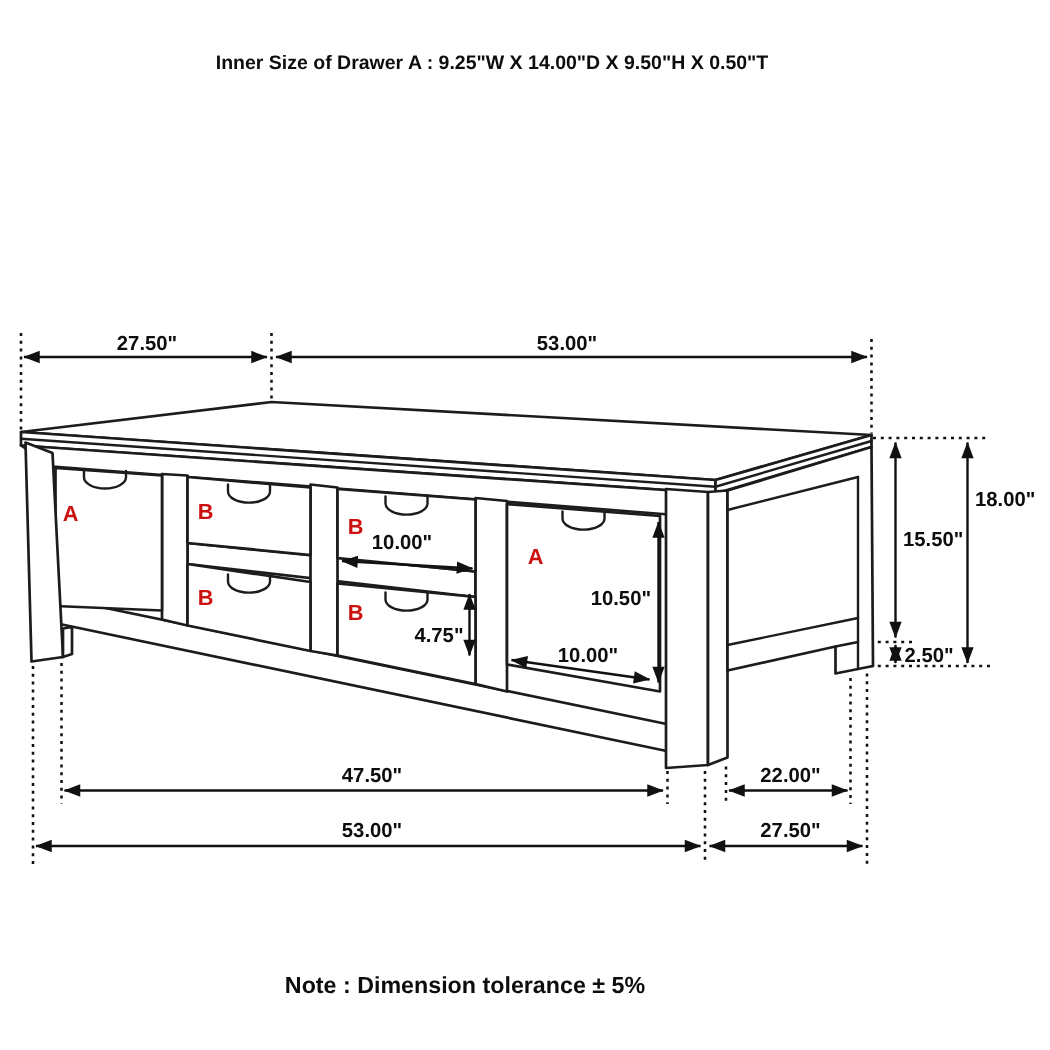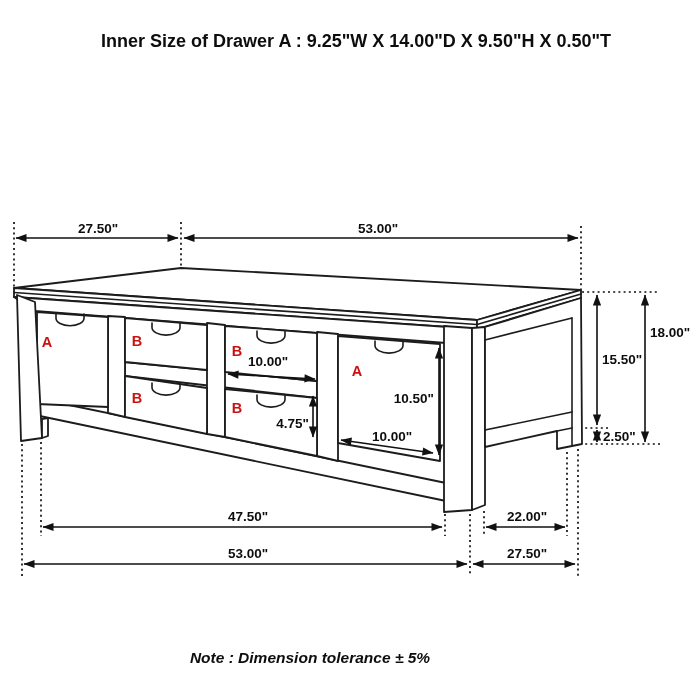--- a/index.html
+++ b/index.html
@@ -1,22 +1,22 @@
 <!DOCTYPE html>
 <html><head>
 <meta charset="utf-8">
 <style>
   html,body{margin:0;padding:0;}
   body{width:700px;height:700px;background:#ffffff;position:relative;overflow:hidden;
        font-family:"Liberation Sans", sans-serif;}
   .hdr{position:absolute;left:328px;top:31px;transform:translateX(-50%);
-       white-space:nowrap;font-size:18px;font-weight:bold;
-       color:#0d0d0d;line-height:21px;margin-left:28px;}
+       white-space:nowrap;font-size:13px;font-weight:bold;
+       color:#0d0d0d;line-height:21px;}
   .ftr{position:absolute;left:310px;top:649px;transform:translateX(-50%);
-       white-space:nowrap;font-size:15.5px;font-weight:bold;color:#0d0d0d;font-style:italic;}
+       white-space:nowrap;font-size:15.5px;font-weight:bold;color:#0d0d0d;}
   svg{position:absolute;left:0;top:0;}
   .furn{stroke:#1c1c1c;stroke-width:1.8;fill:#ffffff;stroke-linejoin:round;stroke-linecap:round;}
   .furn-line{stroke:#1c1c1c;stroke-width:1.6;fill:none;stroke-linecap:round;}
   .dim{stroke:#111111;stroke-width:1.6;fill:none;}
   .dot{stroke:#111111;stroke-width:1.7;fill:none;stroke-dasharray:2 3.2;stroke-linecap:butt;}
   .dimtxt{font-family:"Liberation Sans", sans-serif;font-size:13.5px;font-weight:bold;fill:#0d0d0d;}
   .redtxt{font-family:"Liberation Sans", sans-serif;font-size:14.5px;font-weight:bold;}
 </style>
 </head>
 <body>

